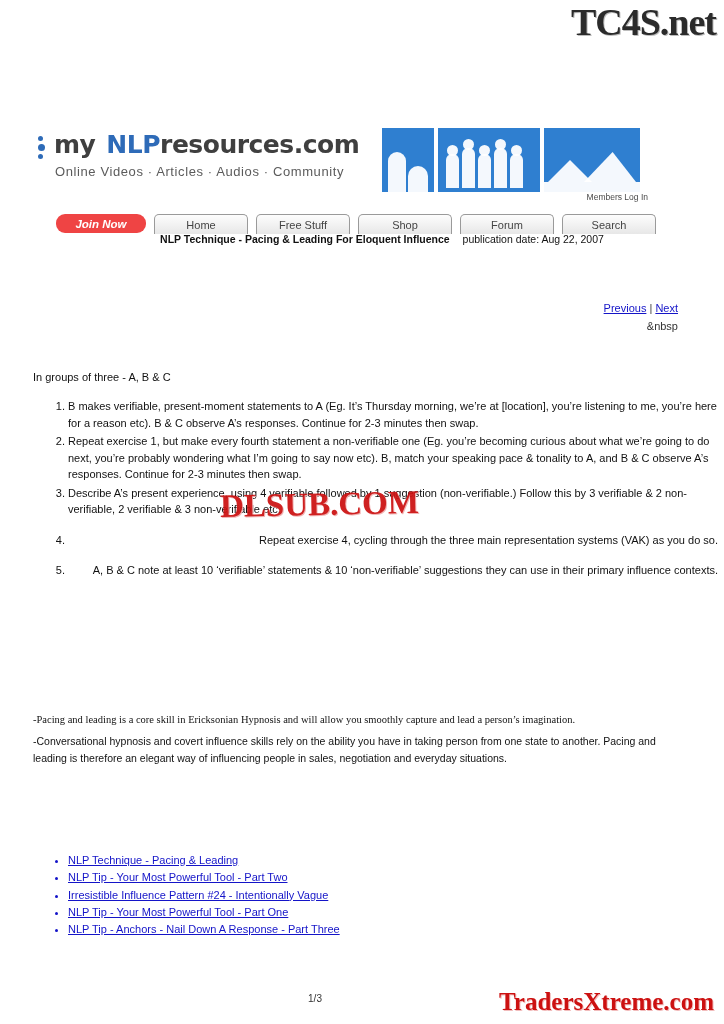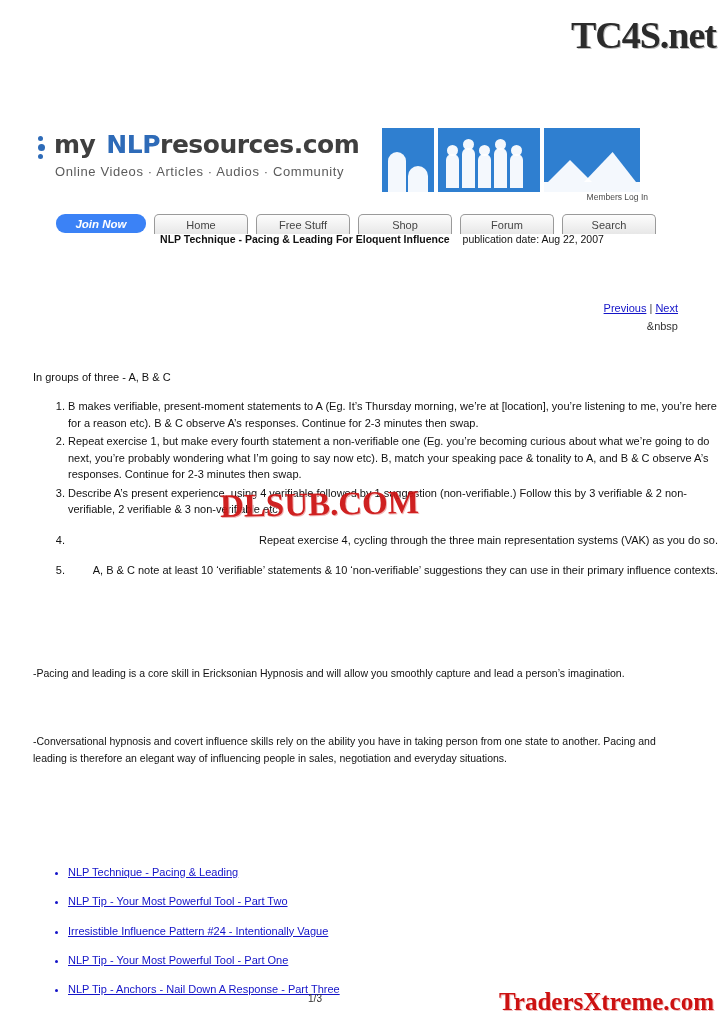--- a/index.html
+++ b/index.html
@@ -12,21 +12,21 @@
     height: 1024px;
     position: relative;
     font-family: "Liberation Sans", sans-serif;
     color: #000000;
     overflow: hidden;
   }
 
   
   .tc4s {
     position: absolute;
-    top: 13px;
+    top: 0;
     right: 8px;
     font-family: "Liberation Serif", serif;
     font-size: 38px;
     font-weight: bold;
     color: #2b2b2b;
     letter-spacing: -1px;
     text-shadow: 1px 1px 0 #bdbdbd;
   }
 
   
@@ -127,21 +127,21 @@
   .navbar {
     position: absolute;
     top: 214px;
     left: 56px;
     display: flex;
     align-items: flex-start;
   }
   .join-now {
     width: 90px;
     height: 19px;
-    background: #3b82f6;
+    background: #ef4444;
     color: #ffffff;
     font-size: 11.5px;
     font-weight: bold;
     font-style: italic;
     display: flex;
     align-items: center;
     justify-content: center;
     border-radius: 9px;
     margin-right: 8px;
   }
@@ -224,33 +224,33 @@
   ol.steps > li.gap { margin-top: 14px; text-align: right; }
 
   .para {
     position: absolute;
     left: 33px;
     width: 645px;
     font-size: 10.5px;
     line-height: 17px;
     color: #111;
   }
-  .para.p1 { top: 665px; }
+  .para.p1 { top: 711px; font-family: Liberation Serif, serif; }
   .para.p2 { top: 733px; }
 
   ul.links {
     position: absolute;
     top: 852px;
     left: 46px;
     margin: 0;
     padding-left: 22px;
     font-size: 11px;
     line-height: 17.3px;
   }
-  ul.links li { color: #1414c8; margin-top: 12px; }
+  ul.links li { color: #1414c8; }
   ul.links a {
     color: #1414c8;
     text-decoration: underline;
     cursor: pointer;
   }
 
   
   .dlsub {
     position: absolute;
     top: 486px;

